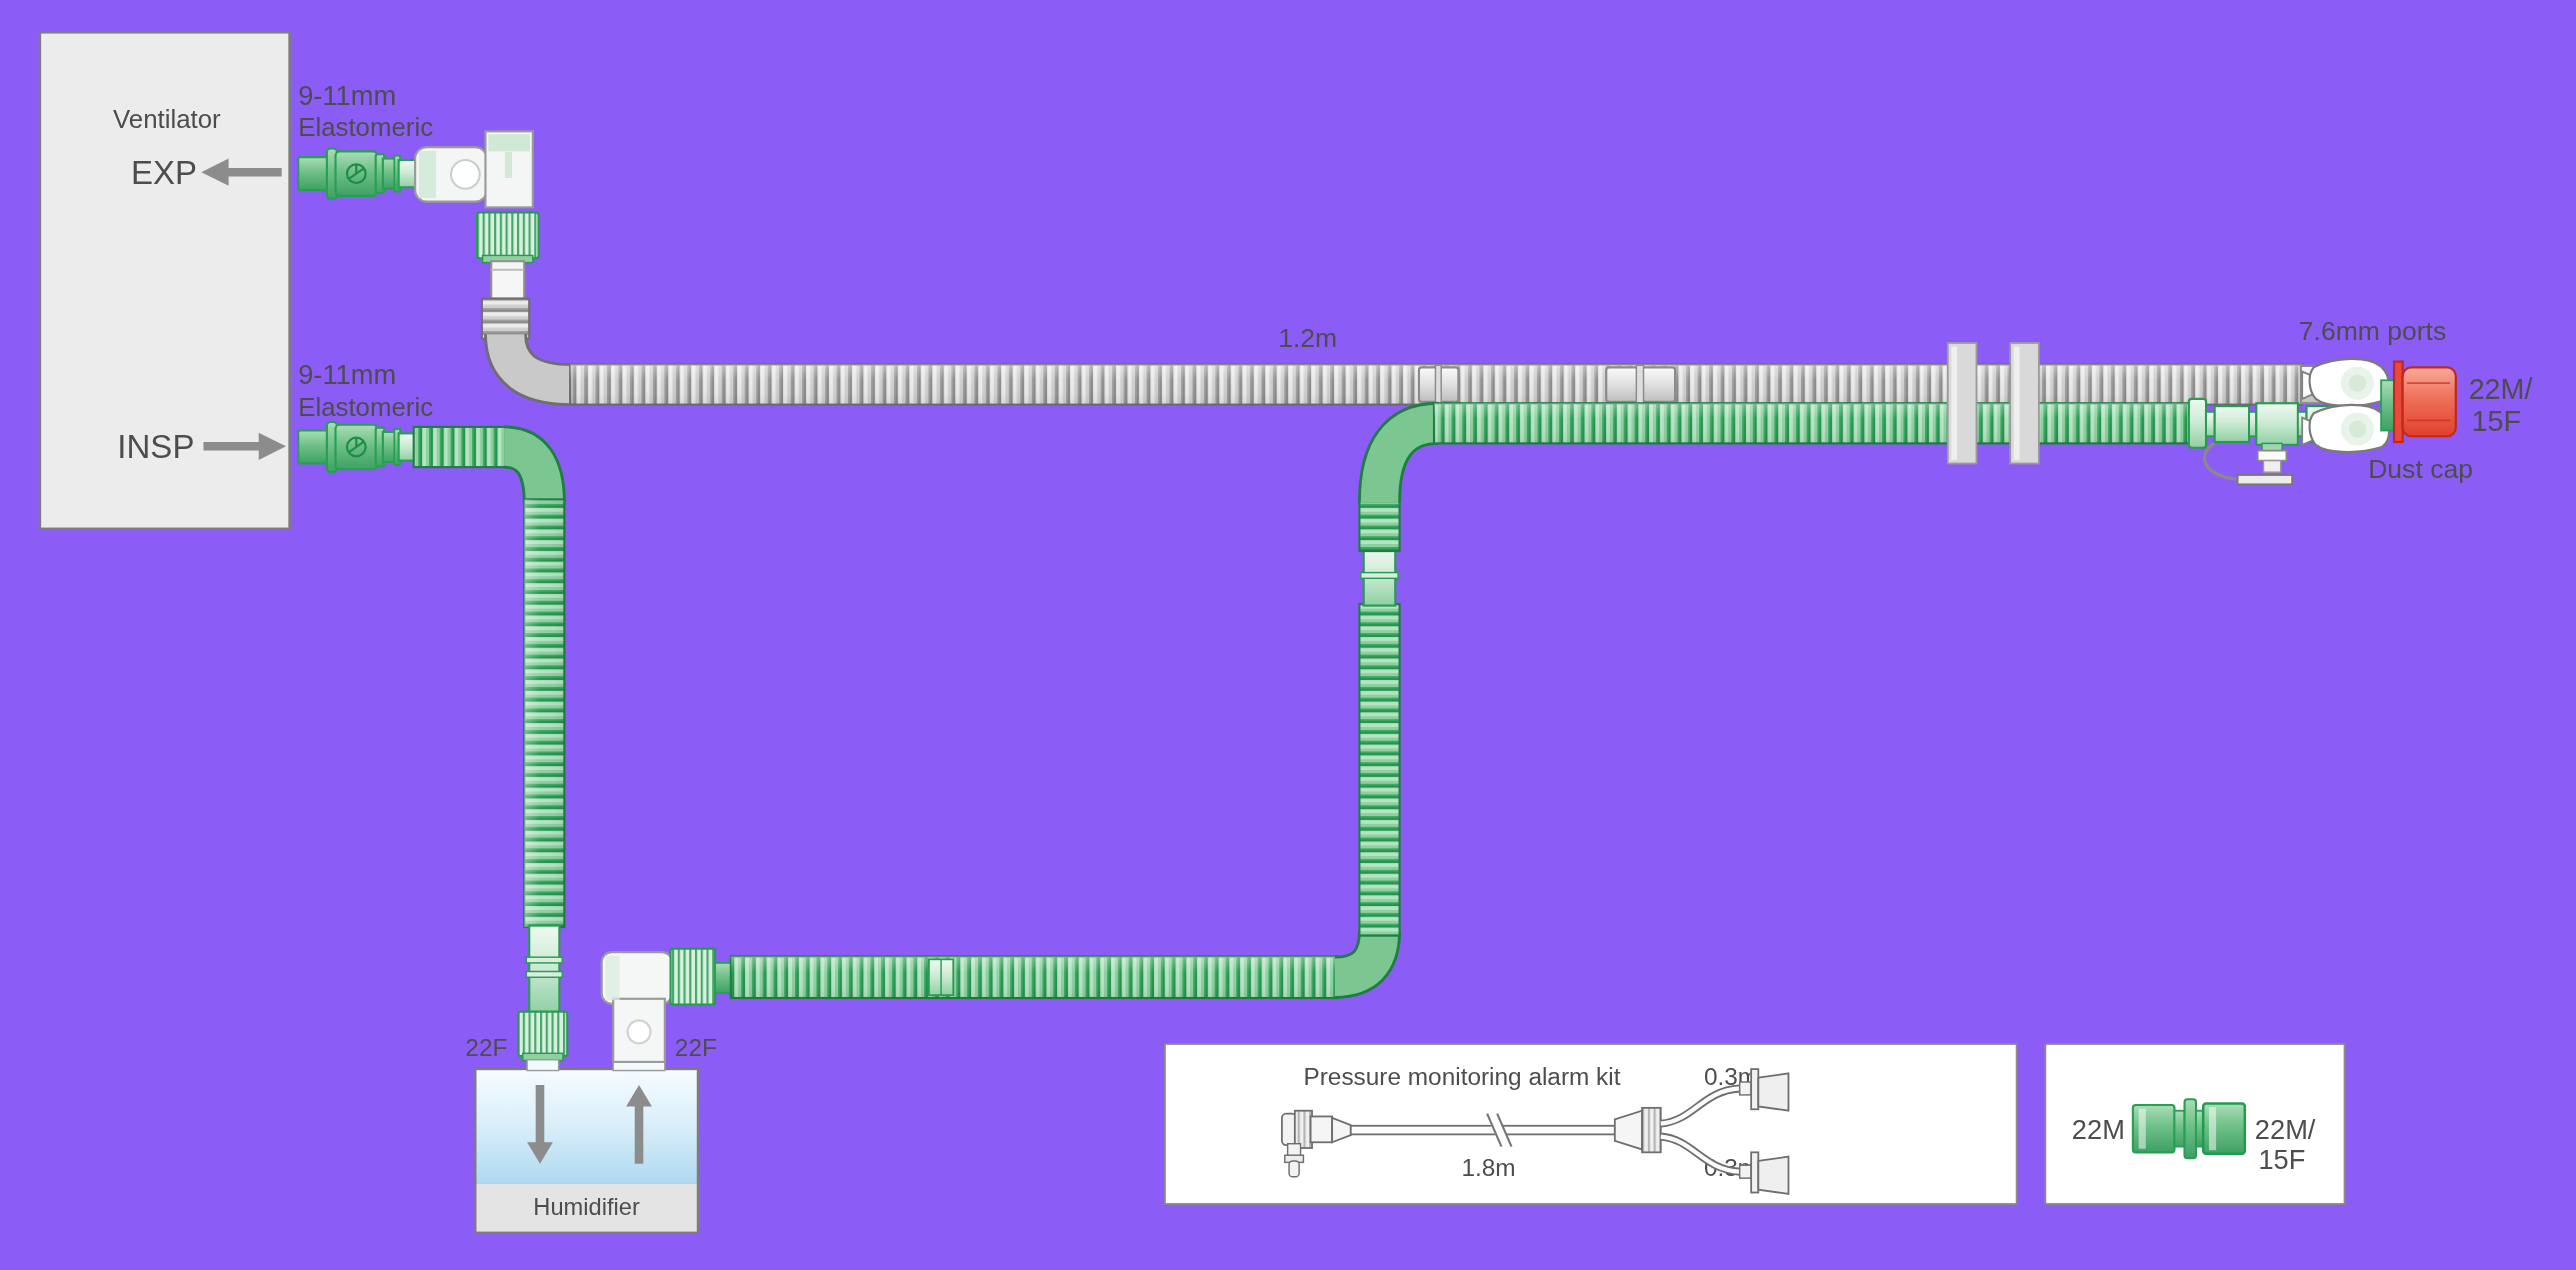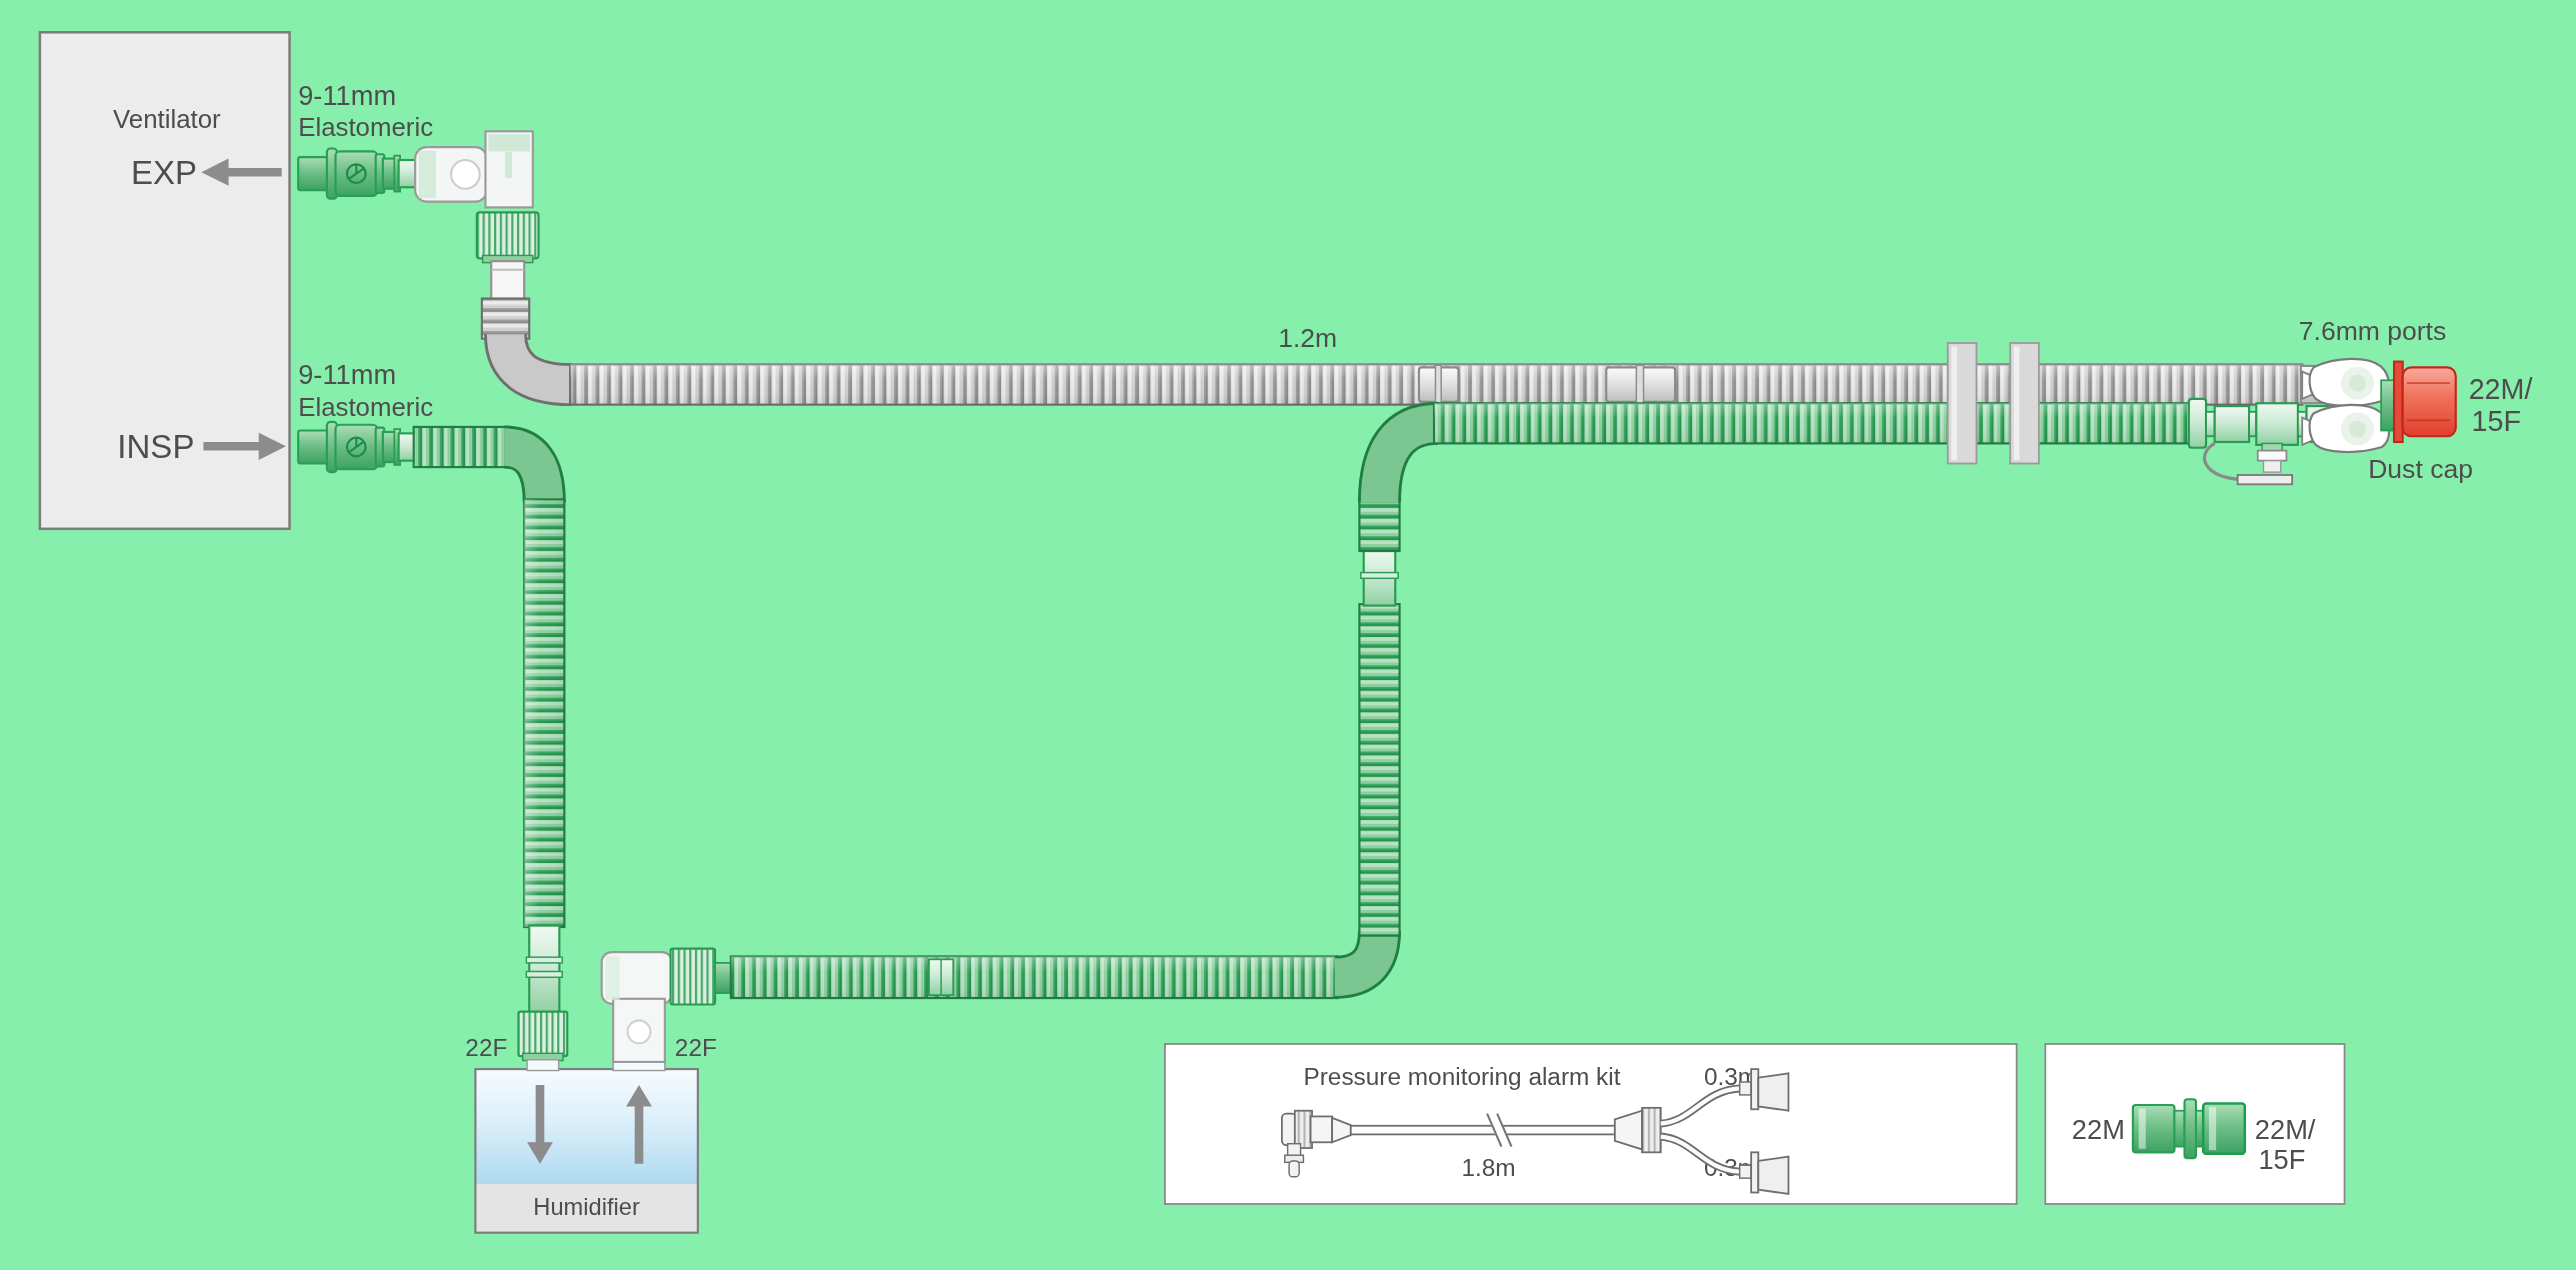--- a/index.html
+++ b/index.html
@@ -1,16 +1,16 @@
 <!DOCTYPE html>
 <html style="font-size:11.5px"><head>
 <meta charset="utf-8">
 <style>
   html,body{margin:0;padding:0;background:#fff;}
-  .stage{position:relative;width:2576px;height:1270px;background:#86efac;overflow:hidden;}
+  .stage{position:relative;width:2576px;height:1270px;background:#8b5cf6;overflow:hidden;}
   svg{position:absolute;left:0;top:0;}
   text{font-family:"Liberation Sans","DejaVu Sans",sans-serif;fill:#4d4d4d;}
   .t33{font-size:33px;} .t34{font-size:34px;} .t36{font-size:36px;} .t37{font-size:37px;}
   .t38{font-size:38px;} .t40{font-size:40px;} .t46{font-size:46px;font-weight:400;}
   .mid{text-anchor:middle;}
 </style>
 </head>
 <body>
 
 <div class="stage">

